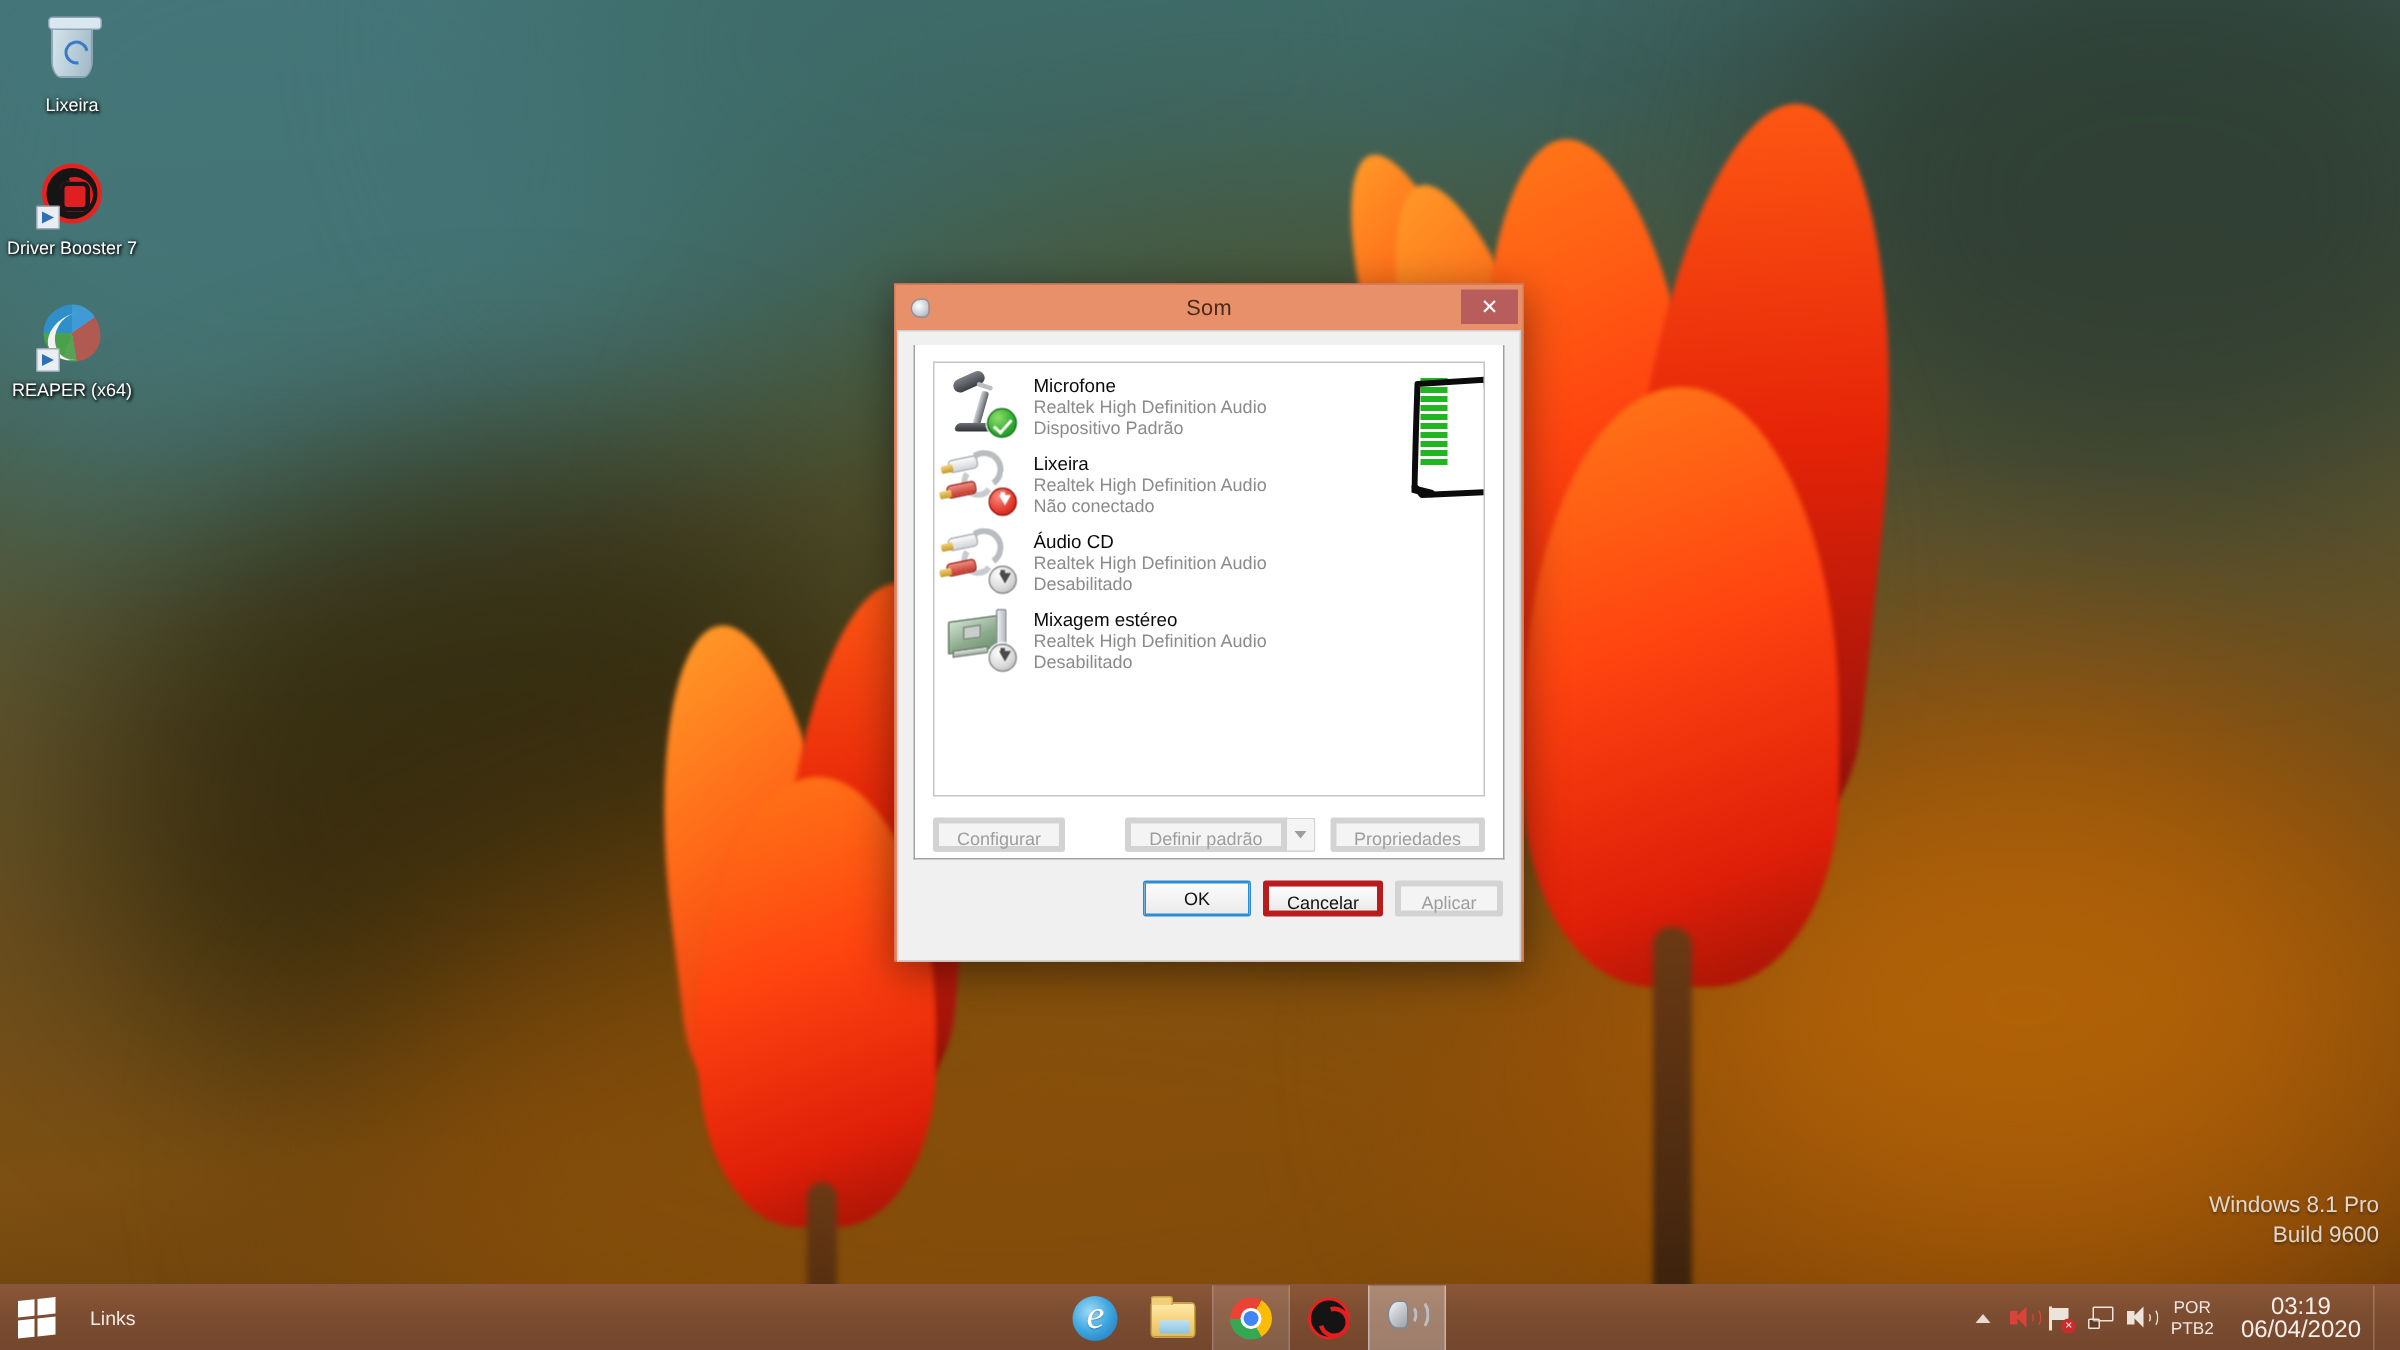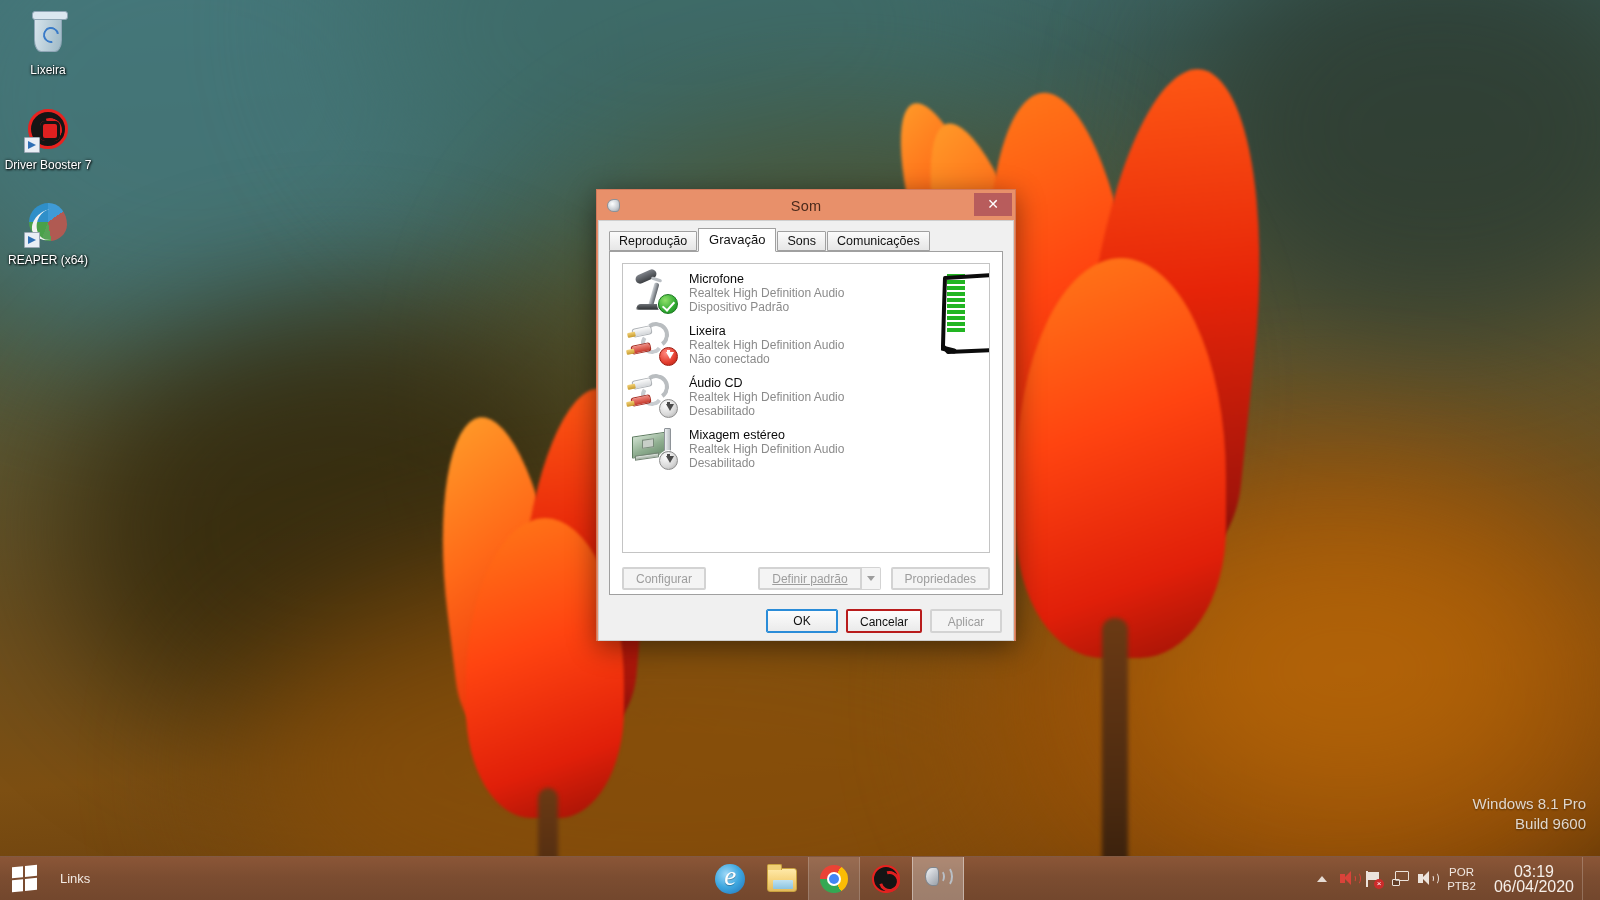--- a/index.html
+++ b/index.html
@@ -841,38 +841,38 @@
     margin-top: 14px;
     position: relative;
   }
   .btn {
     height: 23px;
     min-width: 75px;
     padding: 0 12px;
     font-size: 12px;
     color: #111;
     background: linear-gradient(180deg, #fdfdfd, #eaeaea);
-    border: 2px solid #b91c1c;
+    border: 4px solid #b91c1c;
     border-radius: 2px;
     cursor: default;
     line-height: 21px;
     text-align: center;
   }
   .btn.disabled {
     color: #9d9d9d;
     background: #f4f4f4;
     border-color: #d3d3d3;
   }
   .btn.default {
     border: 1px solid #2a8cd8;
     box-shadow: 0 0 0 1px #2a8cd8 inset;
   }
   #btn-configurar { margin-right: auto; }
   .split-group { display: flex; }
-  .split-group .btn { border-radius: 2px 0 0 2px; min-width: 100px; text-decoration: underline; }
+  .split-group .btn { border-radius: 2px 0 0 2px; min-width: 100px; }
   .split-arrow {
     width: 19px; height: 23px;
     border: 1px solid #d3d3d3;
     border-left: none;
     background: #f4f4f4;
     border-radius: 0 2px 2px 0;
     display: flex; align-items: center; justify-content: center;
     cursor: default;
   }
   .split-arrow .caret {
@@ -965,26 +965,20 @@
     <div id="som-titlebar">
       <div class="tb-icon">
         <div class="mini-spk"></div>
       </div>
       <div id="som-title">Som</div>
       <div id="som-close">✕</div>
     </div>
 
     <div id="som-body">
 
-      <div id="som-tabs">
-        <div class="tab">Reprodução</div>
-        <div class="tab selected">Gravação</div>
-        <div class="tab">Sons</div>
-        <div class="tab">Comunicações</div>
-      </div>
 
       <div id="tab-panel">
 
 
         <div id="device-list">
 
           <div class="device-row">
             <div class="device-icon ic-mic">
               <div class="head"></div>
               <div class="arm"></div>

